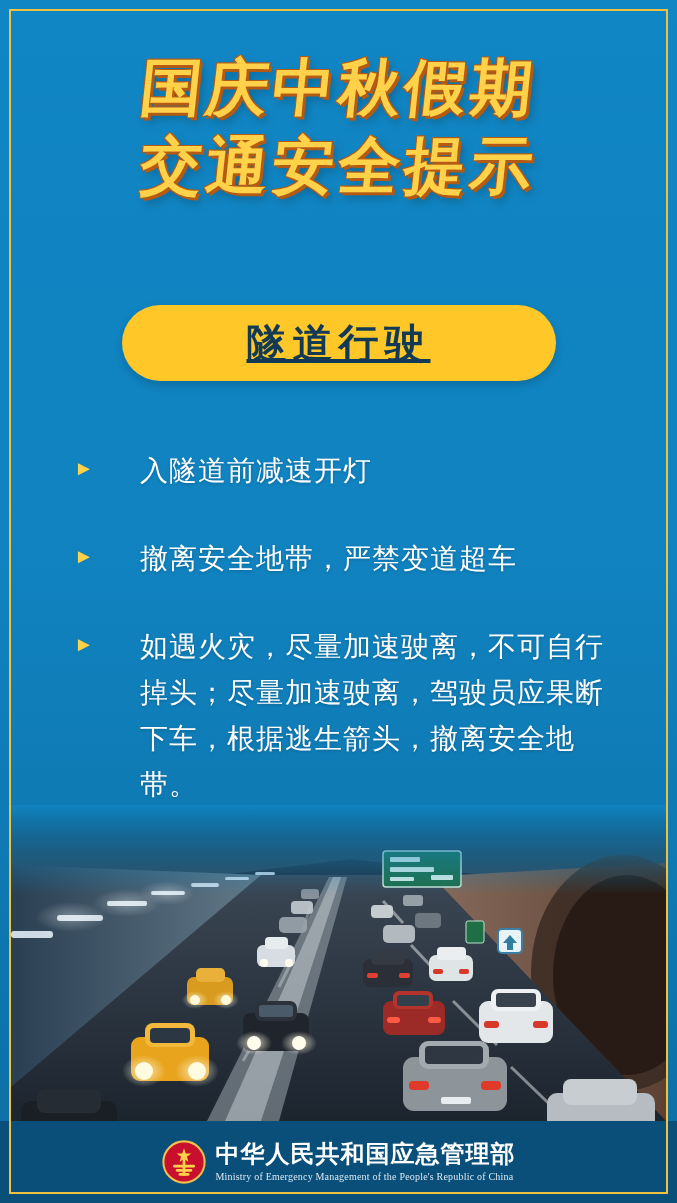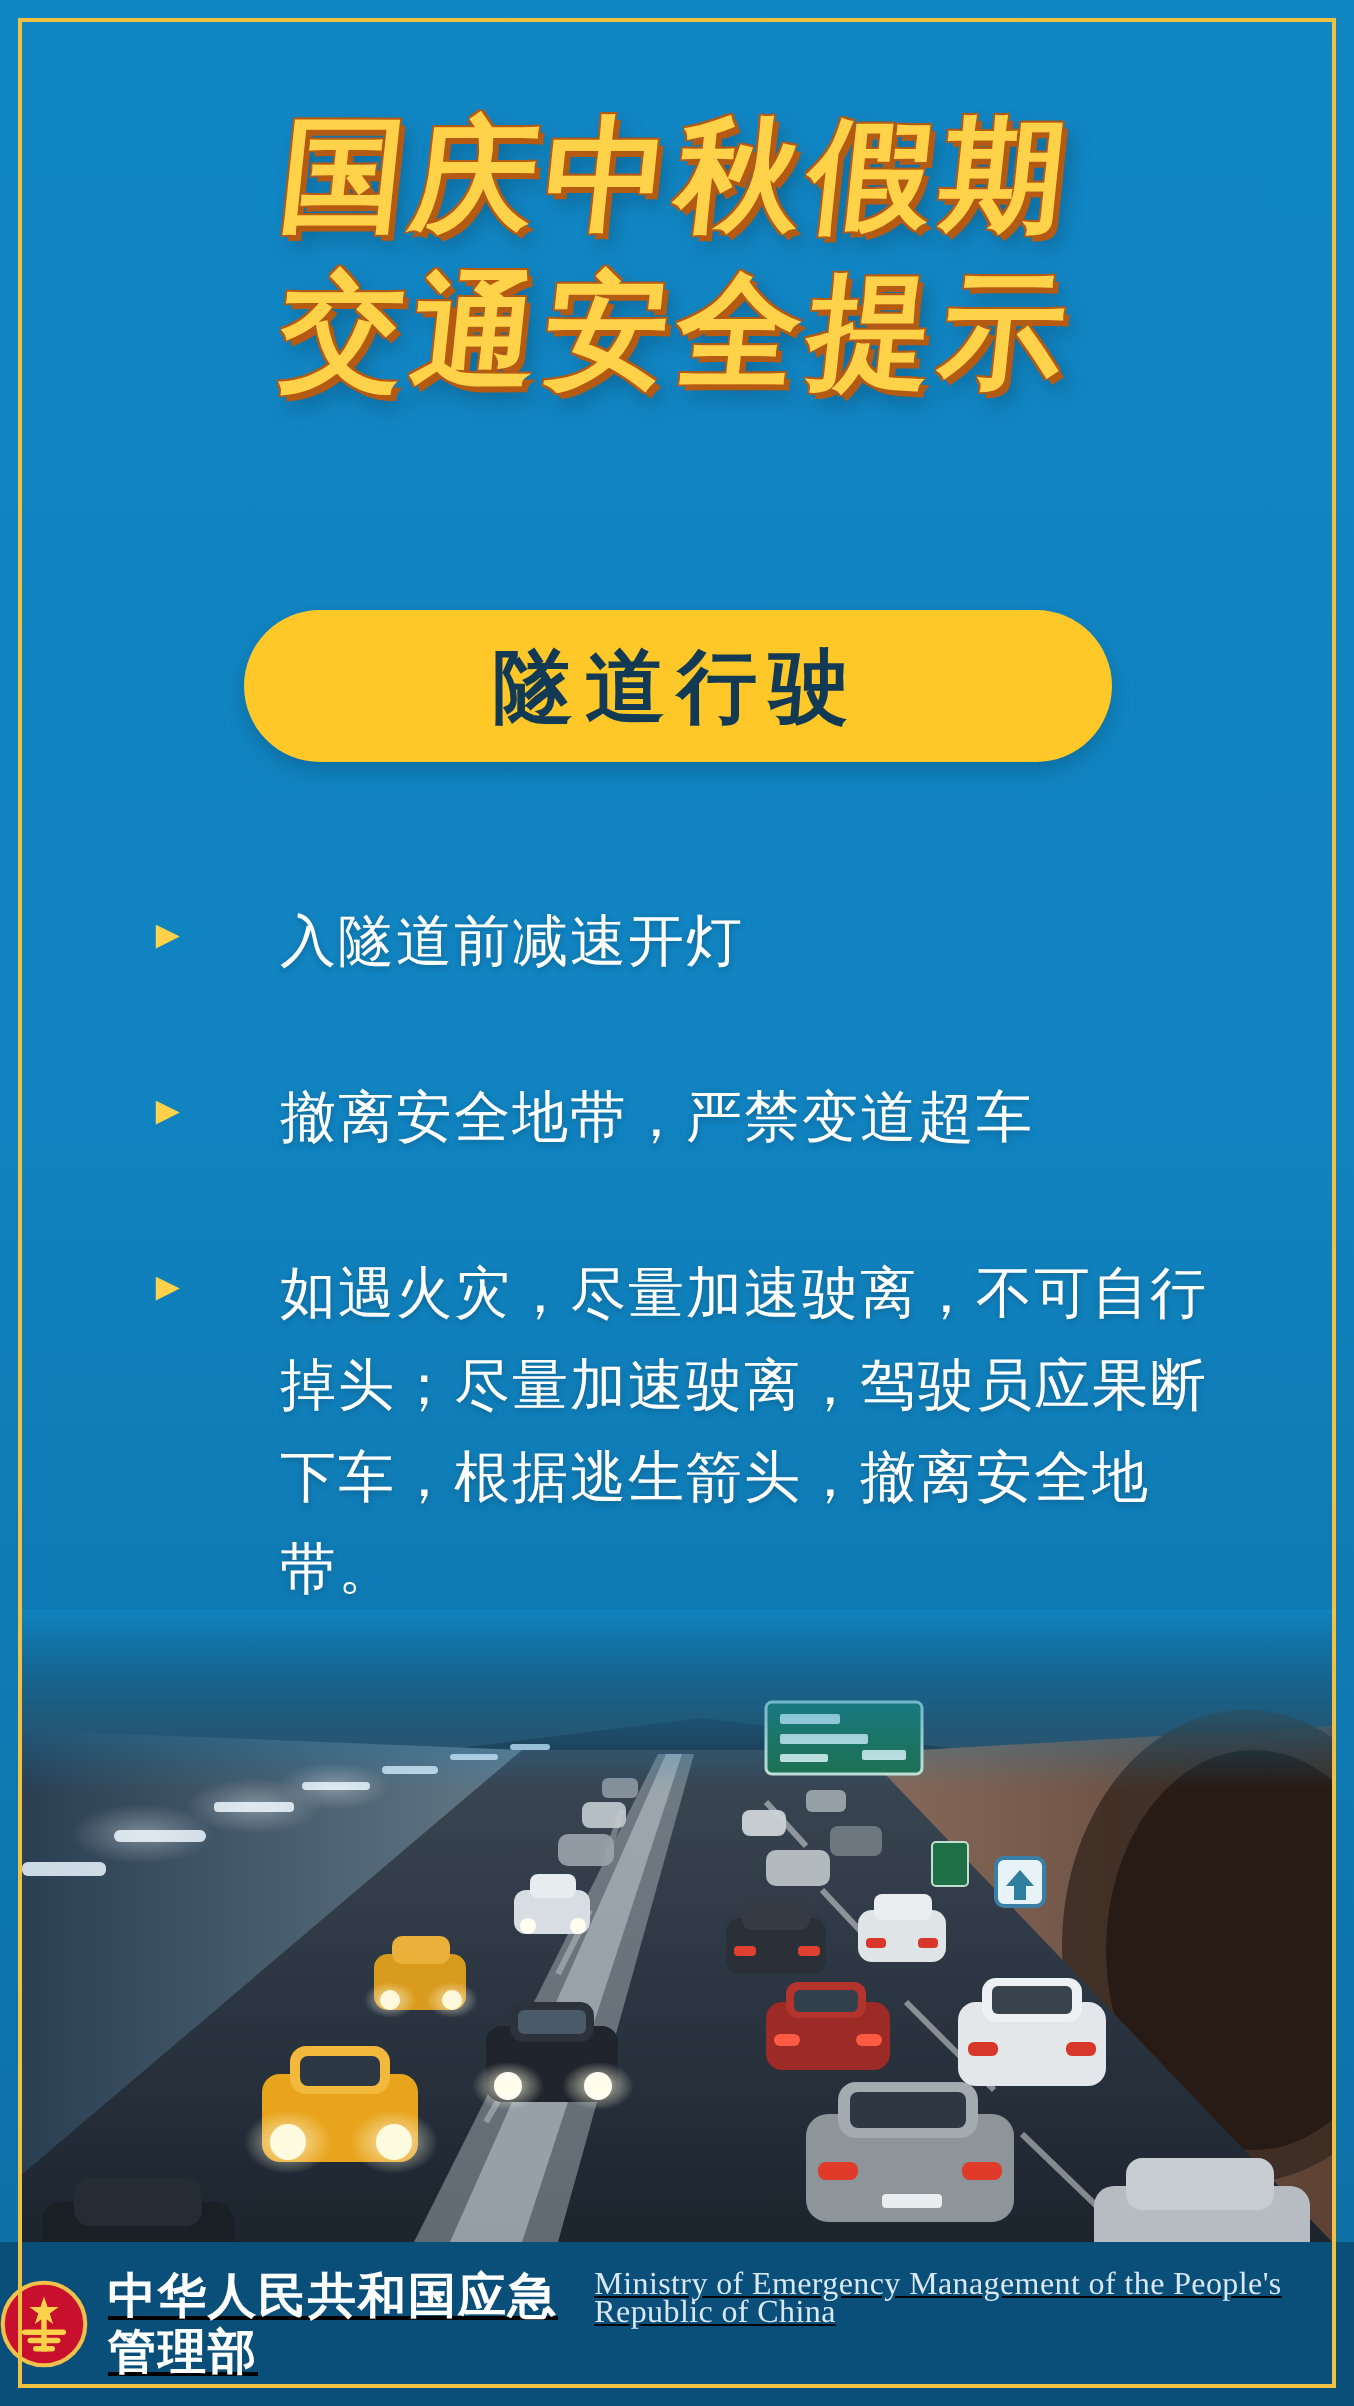--- a/index.html
+++ b/index.html
@@ -74,20 +74,21 @@
     justify-content: center;
     box-shadow: 0 4px 10px rgba(0,0,0,0.18);
     z-index: 20;
   }
   .pill-text {
     font-family: "DejaVu Sans", sans-serif;
     font-weight: bold;
     font-size: 40px;
     letter-spacing: 6px;
     color: #123a55;
+    text-decoration: underline;
   }
   
   .bullets {
     position: absolute;
     top: 448px;
     left: 74px;
     width: 540px;
     z-index: 20;
   }
   .bullet-row {
@@ -145,35 +146,34 @@
     z-index: 30;
   }
   .emblem {
     width: 44px;
     height: 44px;
     margin-right: 10px;
     flex: 0 0 auto;
   }
   .footer-texts {
     display: flex;
-    flex-direction: row;
+    flex-direction: column;
     justify-content: center;
-    text-decoration: underline;
   }
   .footer-cn {
     font-family: "DejaVu Sans", sans-serif;
     font-size: 24px;
     font-weight: bold;
     color: #ffffff;
     letter-spacing: 1px;
     line-height: 28px;
   }
   .footer-en {
     font-family: "Liberation Serif", serif;
-    font-size: 16px;
+    font-size: 10px;
     color: #d9e8f2;
     letter-spacing: 0.2px;
     line-height: 14px;
     margin-top: 2px;
   }
 </style>
 </head>
 <body>
 
 <div class="poster">

